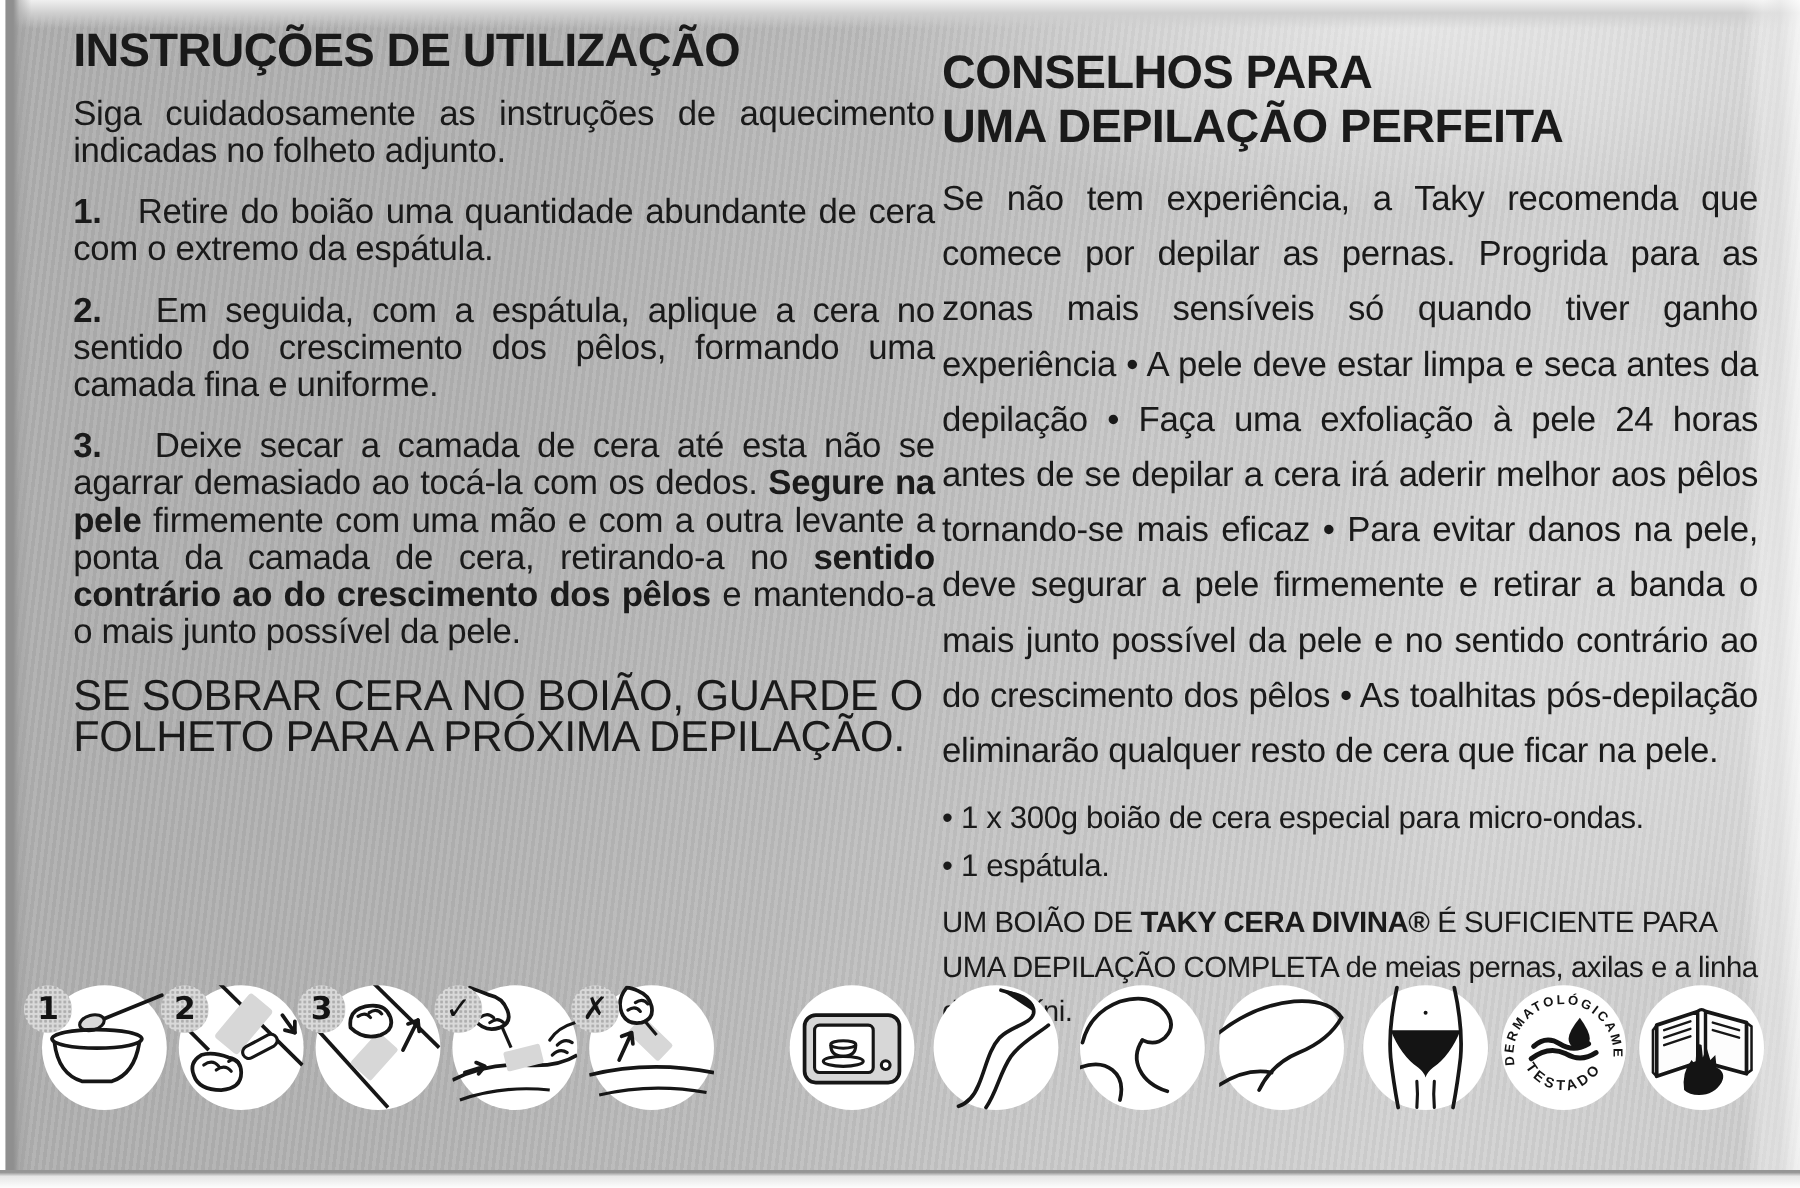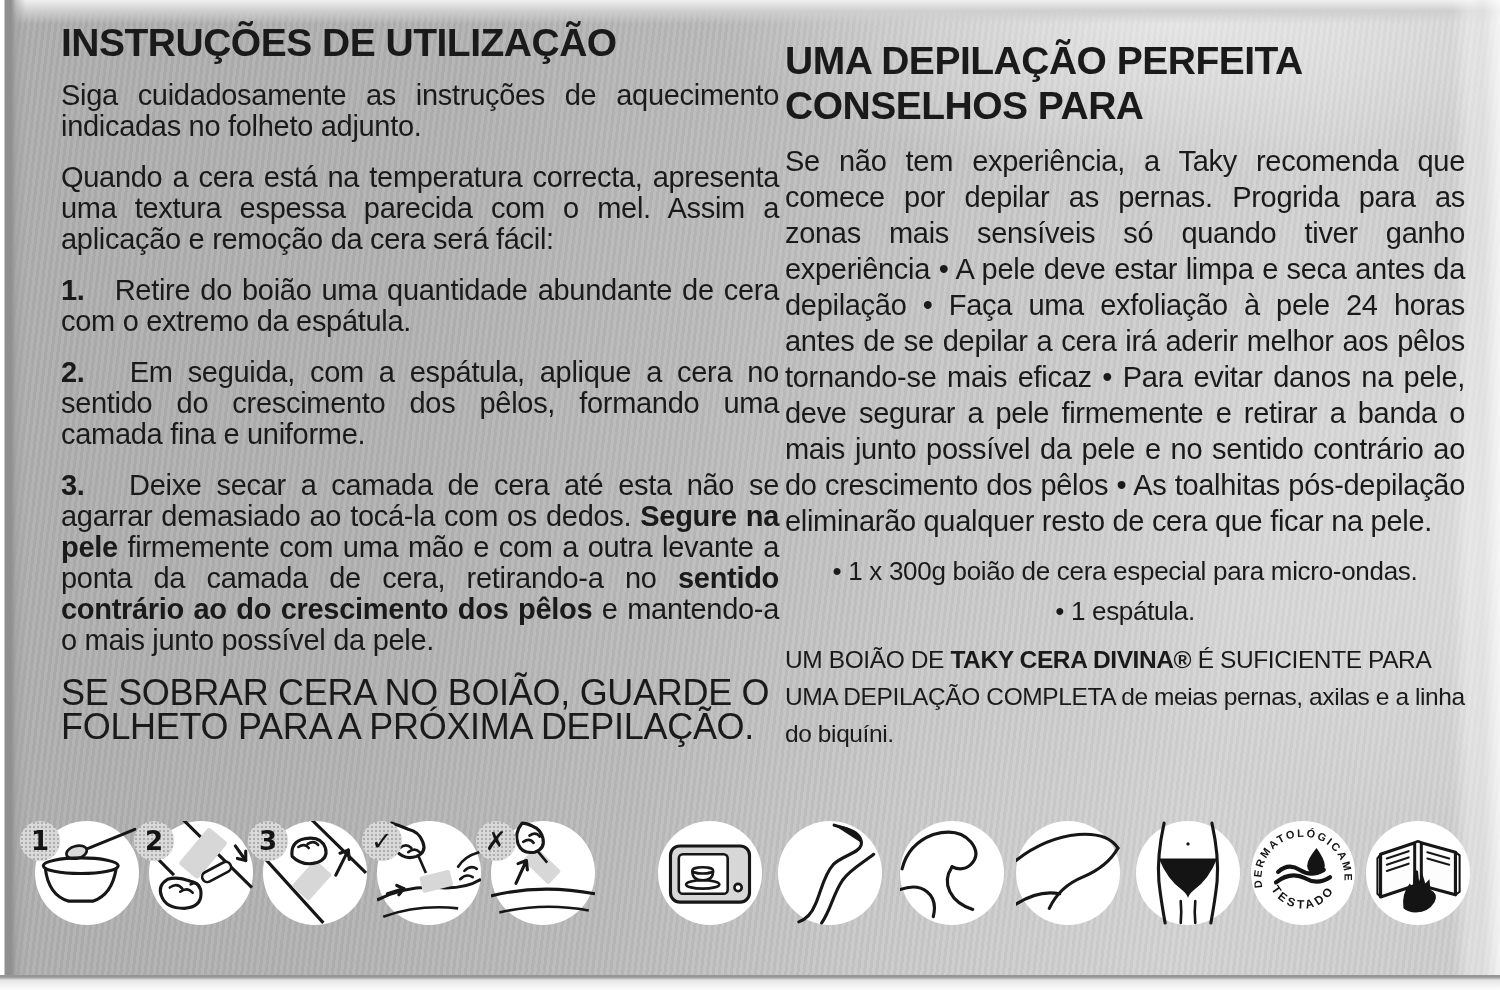--- a/index.html
+++ b/index.html
@@ -23,23 +23,23 @@
 
   .col { position:absolute; }
   .col-left  { left:30px;  top:20px; width:718px;margin-left:31px; }
   .col-right { left:785px; top:38px; width:680px; }
 
   h1 { font-size:39px; line-height:45px; font-weight:700; letter-spacing:-0.5px; margin:0 0 15px; }
   h1 .tline { display:block; }
   .body { font-size:29px; line-height:31px; font-weight:400; letter-spacing:-0.3px;
           margin:0 0 20px; text-align:justify; }
   .caps-note { font-size:36px; line-height:34px; letter-spacing:-0.3px; margin:4px 0 0; }
-  .advice { line-height:36px; margin-bottom:12px; }
+  .advice { line-height:46px; margin-bottom:12px; }
   .col-right h1.contents-h { margin:2px 0 10px; }
-  ul.contents { list-style:none; margin:0 0 10px; padding:0;text-align:center; }
+  ul.contents { list-style:none; margin:0 0 10px; padding:0; }
   li.citem { font-size:26px; line-height:40px; letter-spacing:-0.3px; }
   li.citem::before { content:"\2022\00a0 "; }
   .sufficiency { font-size:24.5px; line-height:37px; letter-spacing:-0.4px; margin:8px 0 0; text-align:left; }
 
   .icon-circle { position:absolute; top:821px; width:104px; height:104px;
     border-radius:50%; background:#ffffff; }
   .icon-circle svg { position:absolute; inset:0; width:100%; height:100%; }
   .badge { position:absolute; left:-15px; top:0; width:40px; height:40px; border-radius:50%;
     background-color:#d9d9d9;
     background-image:radial-gradient(rgba(0,0,0,.20) 1px, transparent 1.5px);
@@ -55,31 +55,30 @@
 
 <div id="package">
   <div class="edge-top"></div>
   <div class="edge-left"></div>
   <div class="edge-right"></div>
   <div class="edge-bottom"></div>
 
   <section class="col col-left">
     <h1>INSTRUÇÕES DE UTILIZAÇÃO</h1>
     <p class="body">Siga cuidadosamente as instruções de aquecimento indicadas no folheto adjunto.</p>
-    <p class="body">Quando a cera está na temperatura correcta, apresenta uma textura espessa parecida com o mel. Assim a aplicação e remoção da cera será fácil:</p>
     <p class="body"><span style="font-weight: 700;">1.</span><span>&nbsp;&nbsp; Retire do boião uma quantidade abundante de cera com o extremo da espátula.</span></p>
     <p class="body"><span style="font-weight: 700;">2.</span><span>&nbsp;&nbsp; Em seguida, com a espátula, aplique a cera no sentido do crescimento dos pêlos, formando uma camada fina e uniforme.</span></p>
     <p class="body"><span style="font-weight: 700;">3.</span><span>&nbsp;&nbsp; Deixe secar a camada de cera até esta não se agarrar demasiado ao tocá-la com os dedos. </span><span style="font-weight: 700;">Segure na pele</span><span> firmemente com uma mão e com a outra levante a ponta da camada de cera, retirando-a no </span><span style="font-weight: 700;">sentido contrário ao do crescimento dos pêlos</span><span> e mantendo-a o mais junto possível da pele.</span></p>
     <p class="caps-note">SE SOBRAR CERA NO BOIÃO, GUARDE O FOLHETO PARA A PRÓXIMA DEPILAÇÃO.</p>
   </section>
 
   <section class="col col-right">
     <h1>
+        <span class="tline">CONSELHOS PARA</span>
         <span class="tline">UMA DEPILAÇÃO PERFEITA</span>
-        <span class="tline">CONSELHOS PARA</span>
       </h1>
     <p class="body advice">Se não tem experiência, a Taky recomenda que comece por depilar as pernas. Progrida para as zonas mais sensíveis só quando tiver ganho experiência • A pele deve estar limpa e seca antes da depilação • Faça uma exfoliação à pele 24 horas antes de se depilar a cera irá aderir melhor aos pêlos tornando-se mais eficaz • Para evitar danos na pele, deve segurar a pele firmemente e retirar a banda o mais junto possível da pele e no sentido contrário ao do crescimento dos pêlos • As toalhitas pós-depilação eliminarão qualquer resto de cera que ficar na pele.</p>
     <ul class="contents">
 
         <li class="citem"><span>1 x 300g boião de cera especial para micro-ondas.</span></li>
 
 
         <li class="citem"><span>1 espátula.</span></li>
 
       </ul>

